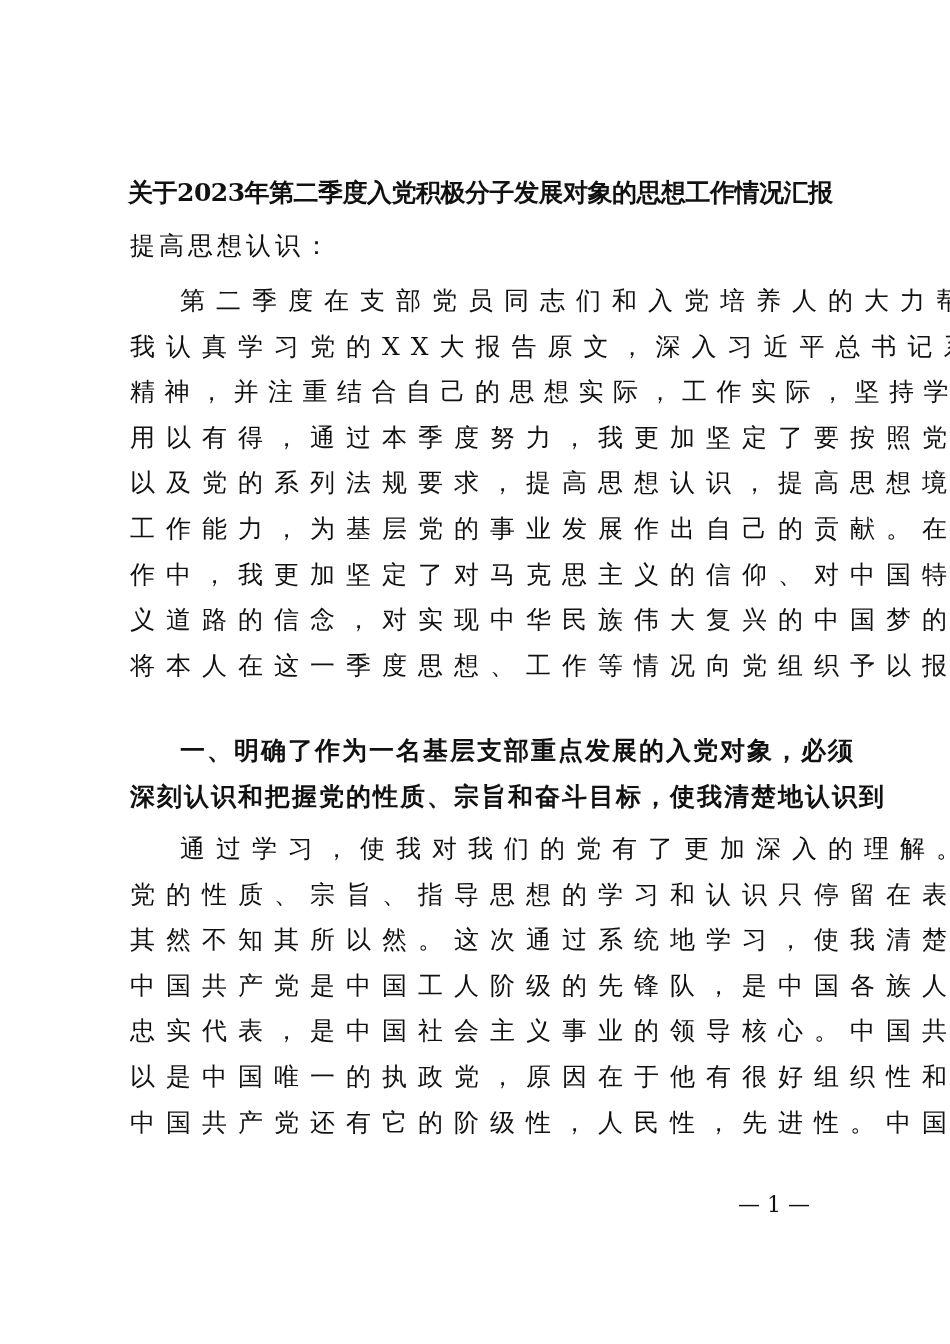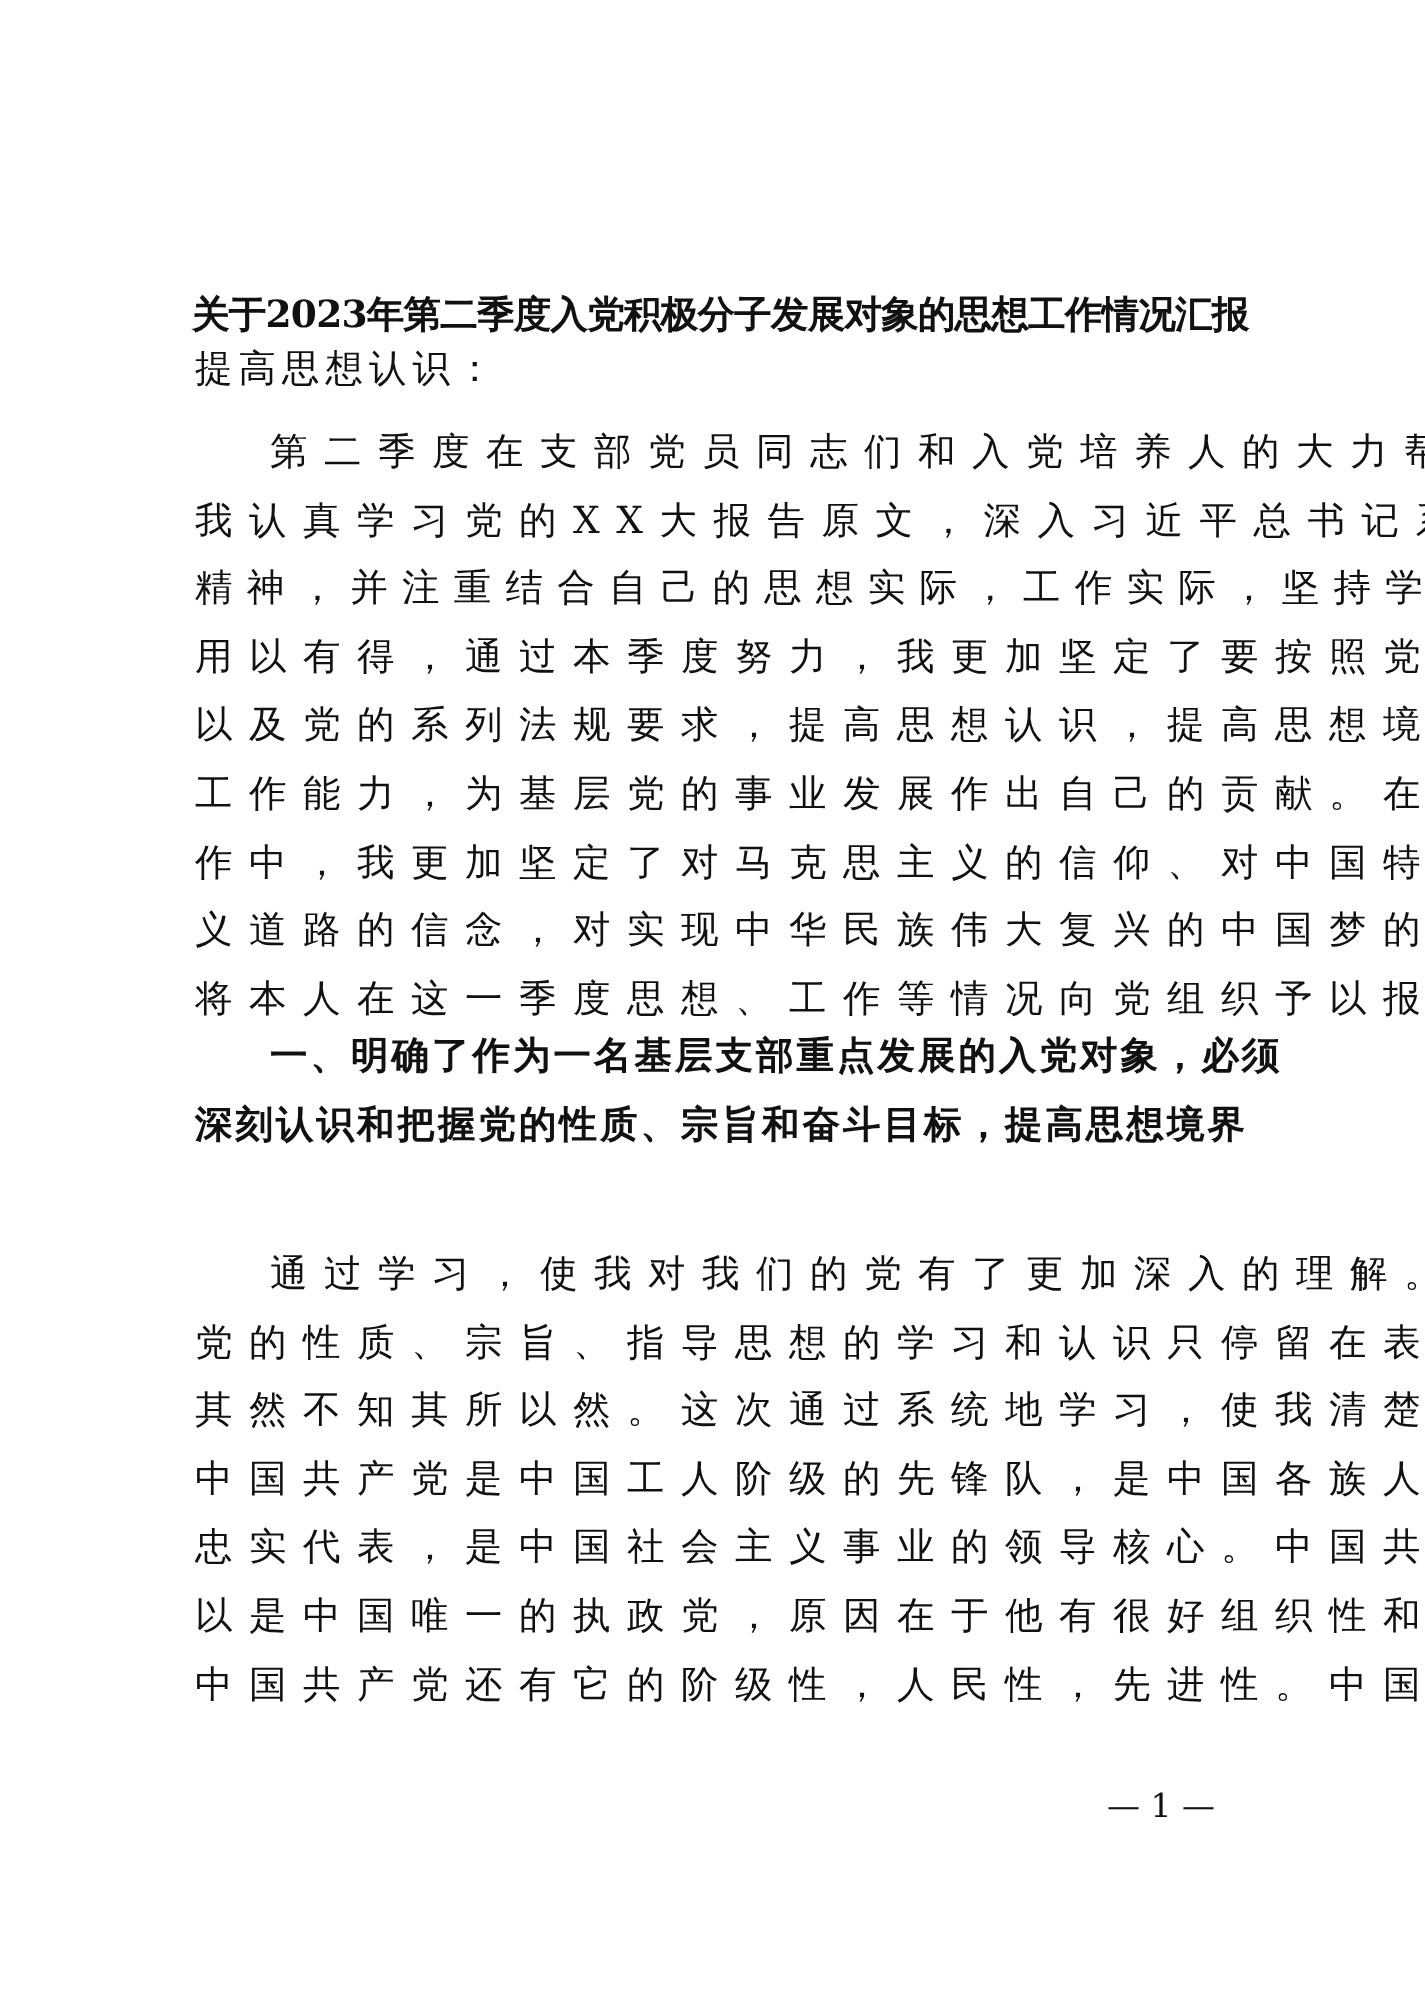--- a/index.html
+++ b/index.html
@@ -1,27 +1,27 @@
 <!DOCTYPE html>
 <html><head>
 <meta charset="utf-8">
 <style>
   html, body { margin: 0; padding: 0; background: #ffffff; }
   body { width: 950px; height: 1344px; position: relative; overflow: hidden;
          font-family: "DejaVu Serif", "Liberation Serif", serif; color: #111; }
   .page { position: absolute; left: 0; top: 0; width: 950px; height: 1344px; background: #fff; }
-  .title { position: absolute; left: 128px; top: 193px; width: 710px; font-size: 25px;
+  .title { position: absolute; left: 128px; top: 176px; width: 710px; font-size: 25px;
            font-weight: bold; white-space: nowrap; letter-spacing: -0.5px; line-height: 34px; }
   .salutation { position: absolute; left: 130px; top: 229px; font-size: 25px; letter-spacing: 4px; line-height: 34px; }
   .body { position: absolute; left: 130px; width: 705px; font-size: 25px; line-height: 45.6px;
           letter-spacing: 11px; text-align: justify; }
   .heading { font-weight: bold; letter-spacing: 2px; font-family: "DejaVu Sans", "Liberation Sans", sans-serif; }
   .line { display: block; white-space: nowrap; }
   .p1 { top: 278px; }
-  .h1 { top: 681px; }
+  .h1 { top: 728px; }
   .p2 { top: 826px; }
   .pagenum { position: absolute; left: 738px; top: 1192px; font-size: 22px; white-space: nowrap; }
 </style>
 </head>
 <body>
 
 <div class="page">
   <div class="title">关于2023年第二季度入党积极分子发展对象的思想工作情况汇报</div>
   <div class="salutation">提高思想认识：</div>
 
@@ -32,21 +32,21 @@
     <span class="line">用以有得，通过本季度努力，我更加坚定了要按照党纲、党章</span>
     <span class="line">以及党的系列法规要求，提高思想认识，提高思想境界，提高</span>
     <span class="line">工作能力，为基层党的事业发展作出自己的贡献。在学习和工</span>
     <span class="line">作中，我更加坚定了对马克思主义的信仰、对中国特色社会主</span>
     <span class="line">义道路的信念，对实现中华民族伟大复兴的中国梦的信心。现</span>
     <span class="line">将本人在这一季度思想、工作等情况向党组织予以报告。</span>
   </div>
 
   <div class="body heading h1">
     <span class="line" style="padding-left:50px">一、明确了作为一名基层支部重点发展的入党对象，必须</span>
-    <span class="line">深刻认识和把握党的性质、宗旨和奋斗目标，提高思想境界</span>
+    <span class="line">深刻认识和把握党的性质、宗旨和奋斗目标，使我清楚地认识到</span>
   </div>
 
   <div class="body p2">
     <span class="line" style="padding-left:50px">通过学习，使我对我们的党有了更加深入的理解。以前对</span>
     <span class="line">党的性质、宗旨、指导思想的学习和认识只停留在表面上，知</span>
     <span class="line">其然不知其所以然。这次通过系统地学习，使我清楚地认识到</span>
     <span class="line">中国共产党是中国工人阶级的先锋队，是中国各族人民利益的</span>
     <span class="line">忠实代表，是中国社会主义事业的领导核心。中国共产党之所</span>
     <span class="line">以是中国唯一的执政党，原因在于他有很好组织性和纪律性；</span>
     <span class="line">中国共产党还有它的阶级性，人民性，先进性。中国工人阶级</span>

